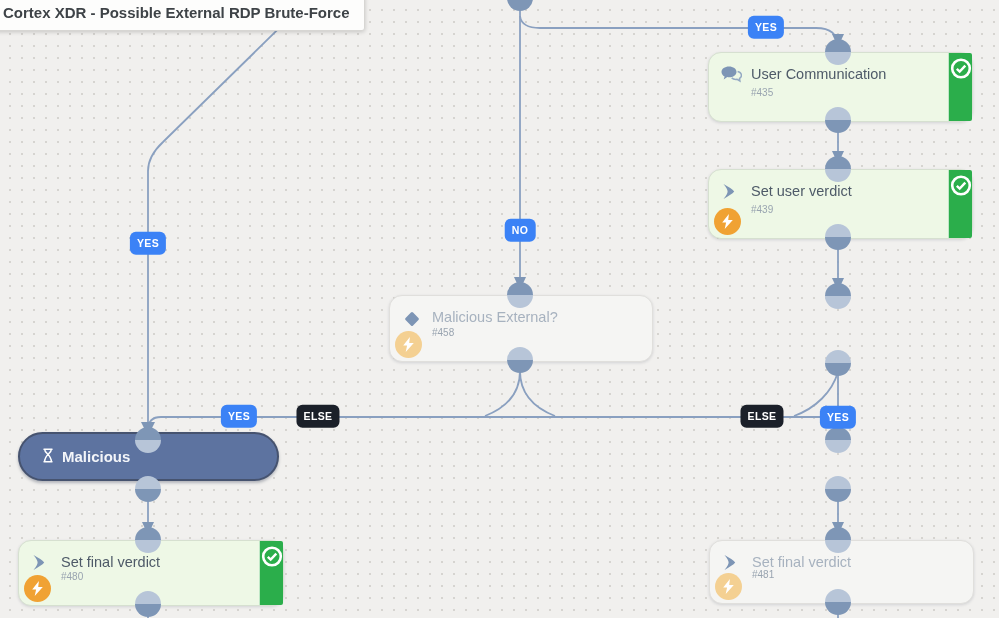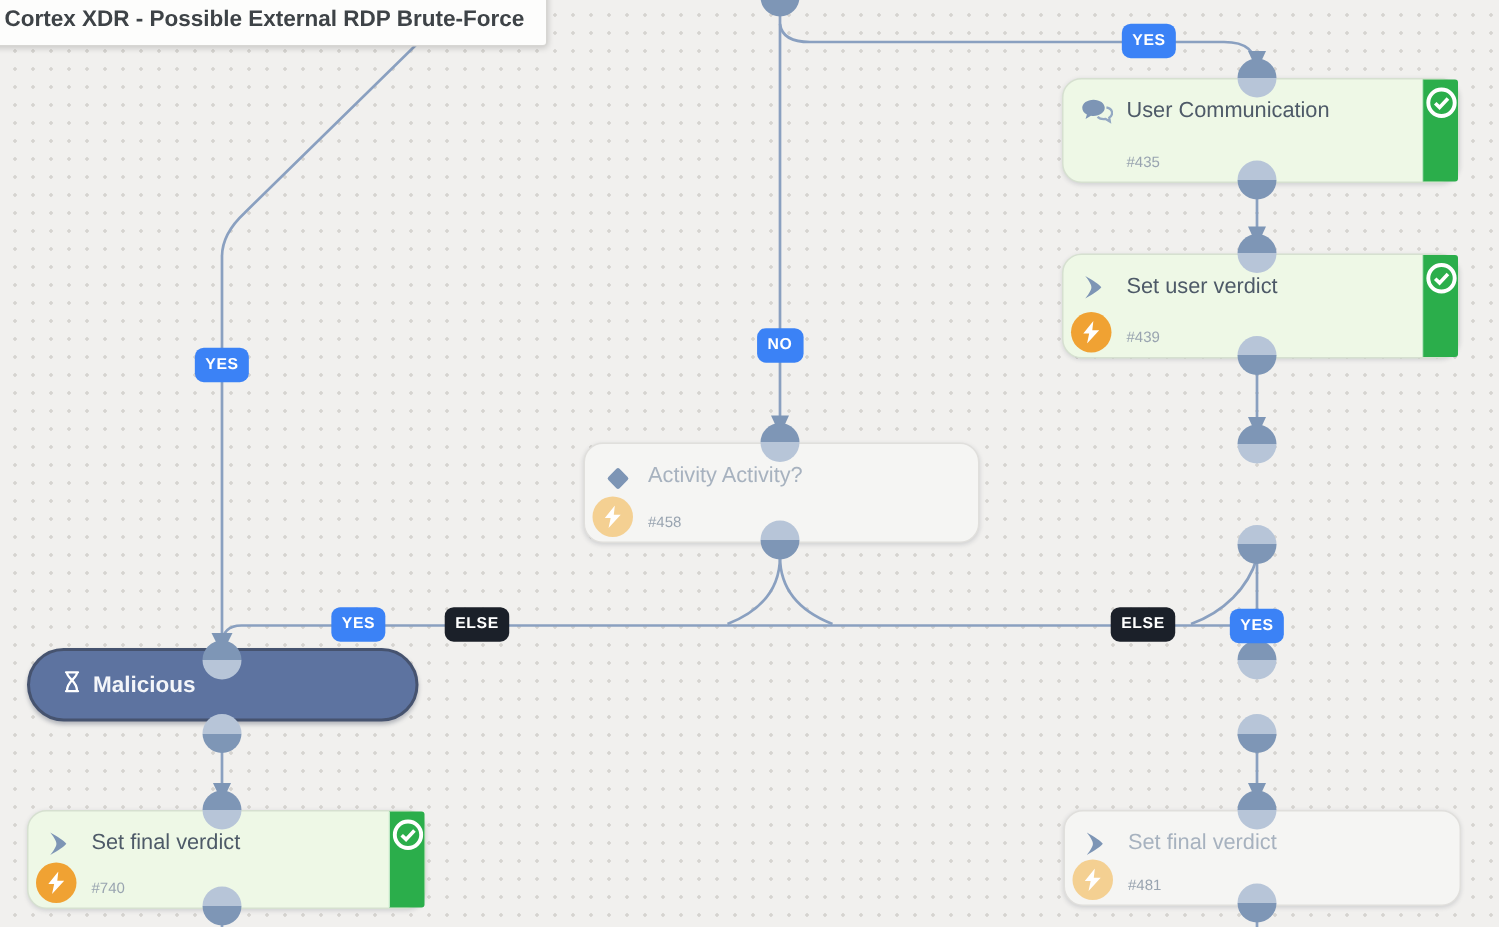--- a/index.html
+++ b/index.html
@@ -21,21 +21,21 @@
   .conn.top{background:linear-gradient(to bottom,#7e96b6 50%,#b7c5d8 50%);}
   .conn.bottom{background:linear-gradient(to bottom,#b7c5d8 50%,#7e96b6 50%);}
 
   
   .task{position:absolute;z-index:3;background:#eef8e6;border:1px solid #d6e0d0;
         border-radius:13px;box-shadow:0 1px 3px rgba(70,80,95,.18);}
   .task.pending{background:#f5f5f3;border-color:#e0dfdc;}
   .task .node-icon{position:absolute;left:12px;top:13px;width:22px;height:20px;}
   .task .node-title{position:absolute;left:42px;top:13px;font-size:14.5px;color:#4e5a68;white-space:nowrap;}
   .task.pending .node-title{color:#a7b2bf;}
-  .task .node-id{position:absolute;left:42px;bottom:7px;font-size:10px;color:#99a4b0;}
+  .task .node-id{position:absolute;left:42px;bottom:23px;font-size:10px;color:#99a4b0;}
   .bolt{position:absolute;left:5px;bottom:3px;width:27px;height:27px;border-radius:50%;
         background:#f0a233;display:flex;align-items:center;justify-content:center;}
   .task.pending .bolt{background:#f4d092;}
   .statebar{position:absolute;right:0;top:0;bottom:0;width:23px;background:#2bae4b;
         border-radius:0 2px 2px 0;border-left:1px solid #bfe7c6;}
   .statebar .check{position:absolute;left:50%;top:5px;transform:translateX(-50%);}
 
   
   .pill{position:absolute;z-index:3;height:49px;box-sizing:border-box;background:#5d73a0;
         border:2px solid #46536f;border-radius:25px;color:#f3f5f9;display:flex;
@@ -144,21 +144,21 @@
     </div>
   </div>
 
 
   <div class="task pending" style="left:389px;top:295px;width:262px;height:65px">
     <span class="node-icon">
       <svg width="20" height="20" viewBox="0 0 20 20">
         <rect x="4.7" y="4.7" width="10.6" height="10.6" rx="1.5" fill="#7d95b5" transform="rotate(45 10 10)"></rect>
       </svg>
     </span>
-    <div class="node-title">Activity Activity?</div>
+    <div class="node-title">Malicious External?</div>
     <div class="node-id">#458</div>
     <span class="bolt">
       <svg width="13" height="15" viewBox="0 0 13 15">
           <path d="M7.9 0 L1.2 8.4 H5.1 L3.7 15 L11.8 6.1 H7.2 Z" fill="#fff"></path>
         </svg>
     </span>
   </div>
 
   <div class="pill" style="left:18px;top:432px;width:261px">
     <span>
@@ -170,21 +170,21 @@
   </div>
 
 
   <div class="task" style="left:18px;top:540px;width:264px;height:64px">
     <span class="node-icon">
       <svg width="15" height="17" viewBox="0 0 15 17">
         <path d="M2.5 1 C8 4.2 11.5 6.3 13.2 8.5 C11.5 10.7 8 12.8 2.5 16 C5.5 12.2 6.6 10 6.6 8.5 C6.6 7 5.5 4.8 2.5 1 Z" fill="#7d95b5"></path>
       </svg>
     </span>
     <div class="node-title">Set final verdict</div>
-    <div class="node-id">#740</div>
+    <div class="node-id">#480</div>
     <span class="bolt">
       <svg width="13" height="15" viewBox="0 0 13 15">
           <path d="M7.9 0 L1.2 8.4 H5.1 L3.7 15 L11.8 6.1 H7.2 Z" fill="#fff"></path>
         </svg>
     </span>
     <div class="statebar">
       <span class="check">
         <svg width="21" height="21" viewBox="0 0 21 21">
           <circle cx="10.5" cy="10.5" r="8.8" fill="#2bae4b" stroke="#fff" stroke-width="2.6"></circle>
           <path d="M6.3 10.8 L9.2 13.6 L14.8 7.6" stroke="#fff" stroke-width="2.4" fill="none"></path>

